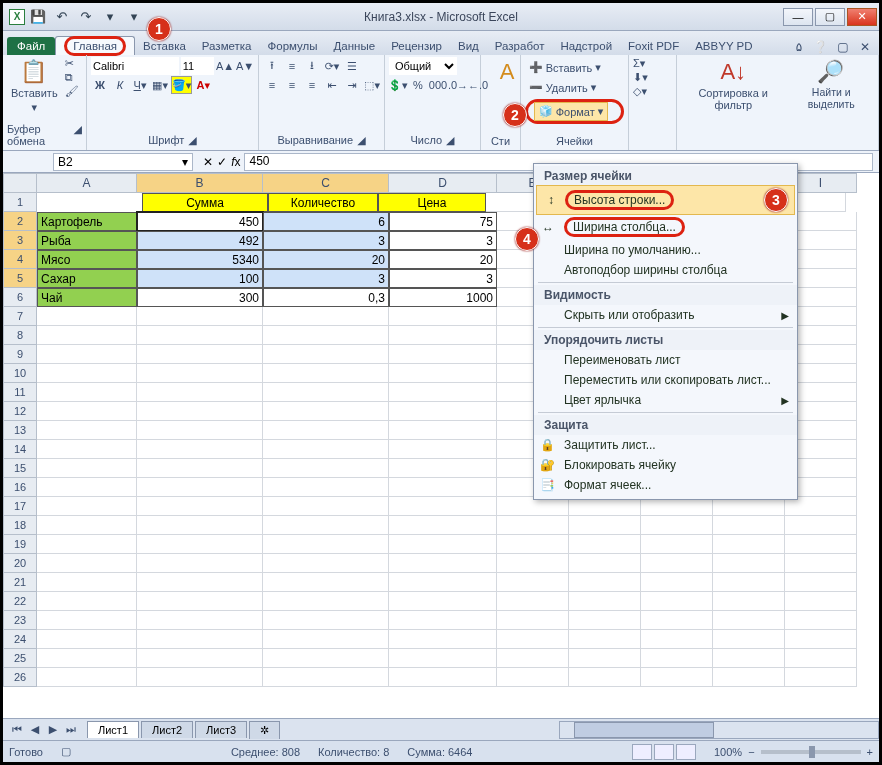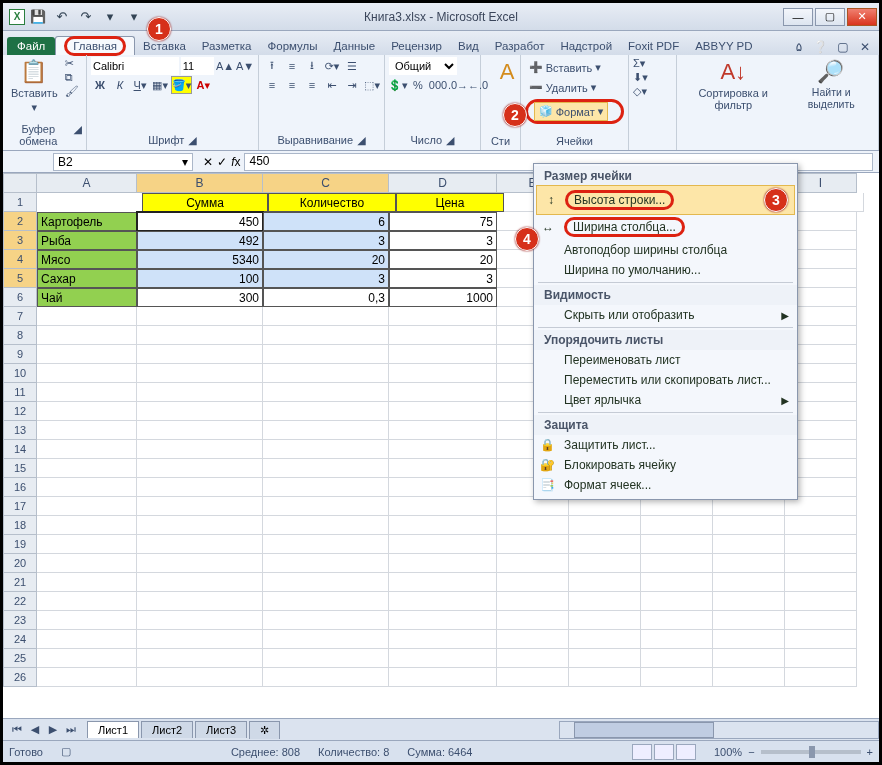--- a/index.html
+++ b/index.html
@@ -15,21 +15,21 @@
 .tabs { height: 24px; background: linear-gradient(#e8edf5,#d3dce9); display:flex; align-items:flex-end; padding-left:4px; font-size:11.5px; }
 .tabs .file { background:#1e7145; color:#fff; padding:3px 10px; border-radius:3px 3px 0 0; }
 .tabs .tab { padding:3px 8px; color:#3c4f6f; }
 .tabs .active { background:#f6f9fd; border:1px solid #8a97ad; border-bottom:none; border-radius:3px 3px 0 0;}
 .markred { border:3px solid #d21; border-radius:12px; padding:1px 6px; }
 .helpzone { margin-left:auto; display:flex; align-items:center; gap:6px; padding-right:6px; color:#3c4f6f; font-size:12px;}
 .helpzone div{width:16px;height:16px;display:flex;align-items:center;justify-content:center;}
 .ribbon { height: 96px; background:#eff4fb; border-bottom:1px solid #9aa7bd; display:flex; font-size:11px; color:#3c4f6f; }
 .group { border-right:1px solid #c5ced9; padding:2px 4px; display:flex; flex-direction:column; }
 .group .body{flex:1;display:flex;align-items:flex-start;gap:3px;}
-.group .lbl{text-align:center; padding:1px 0; display:flex;justify-content:center;gap:4px;}
+.group .lbl{text-align:left; padding:1px 0; display:flex;justify-content:center;gap:4px;}
 .bigbtn{display:flex;flex-direction:column;align-items:center;justify-content:center;padding:2px 4px;gap:2px;min-width:44px;}
 .bigbtn .ic{font-size:22px;}
 .smallbtns{display:flex;flex-direction:column;gap:1px;}
 .row{display:flex;gap:2px;align-items:center;}
 .row .b{min-width:18px;height:18px;display:flex;align-items:center;justify-content:center;border:0;}
 select.b,input.b{border:1px solid #abb7c9;background:#fff;font-size:11px;padding:0 2px;height:18px;}
 .cellsgrp{position:relative;}
 .fmtbtn{display:flex;align-items:center;gap:3px;padding:2px 4px;}
 .redcirc{display:inline-flex;width:24px;height:24px;border-radius:50%;background:#d6301a;color:#fff;align-items:center;justify-content:center;font-weight:bold;font-size:14px;border:1px solid #fff;box-shadow:0 0 2px #800;}
 .redring{border:3px solid #d21;border-radius:14px;padding:0 6px;display:inline-flex;align-items:center;}
@@ -302,21 +302,21 @@
       <div>22</div>
       <div>23</div>
       <div>24</div>
       <div>25</div>
       <div>26</div>
     </div>
   <div class="cells" id="cells">
       <div class="r">
         <div class="c hdr" style="width: 105px; margin-top: 48px;">менование тов</div>
         <div class="c hdr" style="width: 126px;">Сумма</div>
-        <div class="c hdr" style="width: 128px;">Количество</div>
+        <div class="c hdr" style="width: 110px;">Количество</div>
         <div class="c hdr" style="width: 108px;">Цена</div>
         <div class="c" style="width: 72px;"></div>
         <div class="c" style="width: 72px;"></div>
         <div class="c" style="width: 72px;"></div>
         <div class="c" style="width: 72px;"></div>
         <div class="c" style="width: 72px;"></div>
       </div>
       <div class="r">
         <div class="c nm" style="width: 100px;">Картофель</div>
         <div class="c num selcell active-cell" style="width: 126px;">450</div>
@@ -604,24 +604,24 @@
       </span>
     <span class="redcirc" style="margin-left:auto">3</span>
   </div>
   <div class="item">
     <span class="ic">↔</span>
     <span class="redring">
         <span>Ширина столбца...</span>
       </span>
   </div>
   <div class="item">
+      <span>Ширина по умолчанию...</span>
+    </div>
+  <div class="item">
       <span>Автоподбор ширины столбца</span>
-    </div>
-  <div class="item">
-      <span>Ширина по умолчанию...</span>
     </div>
   <hr>
   <div class="sect">Видимость</div>
   <div class="item">
       <span>Скрыть или отобразить</span>
       <span class="arrow">▶</span>
     </div>
   <hr>
   <div class="sect">Упорядочить листы</div>
   <div class="item">

